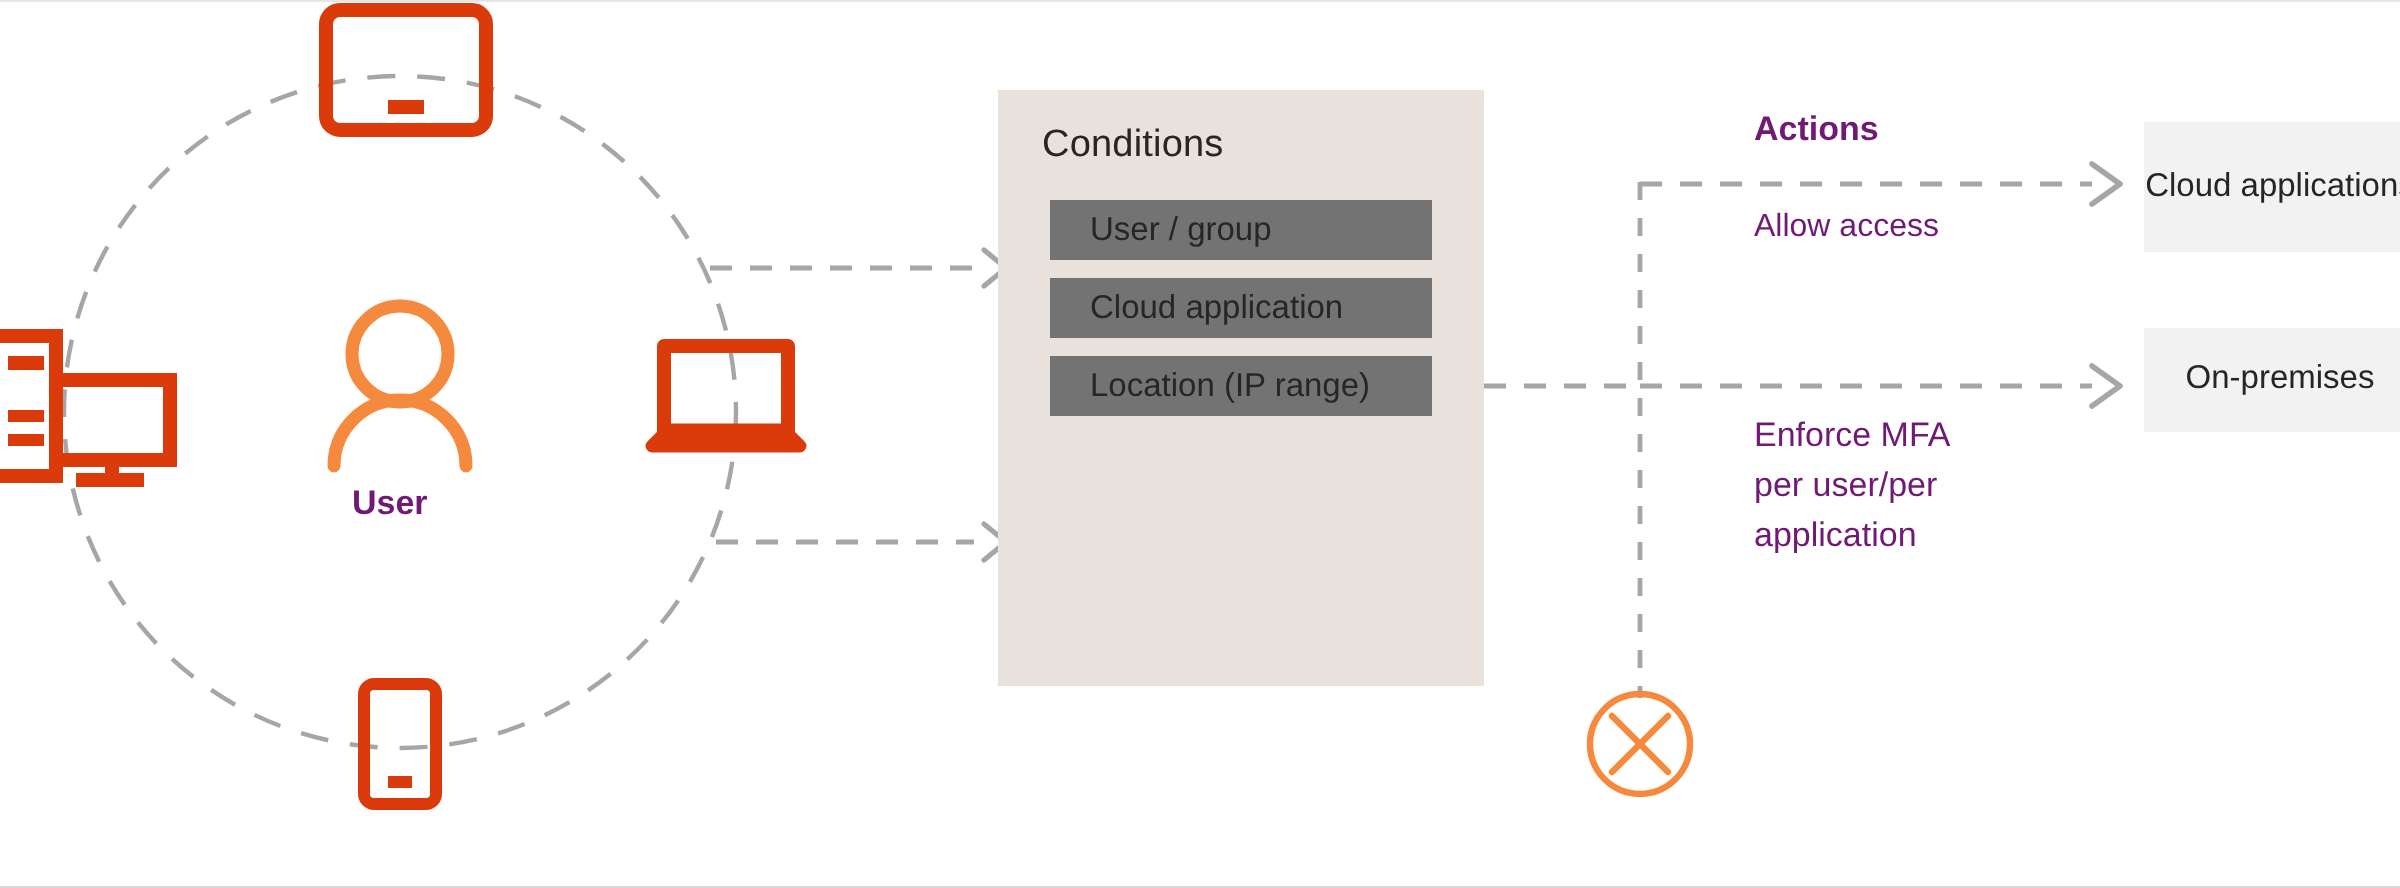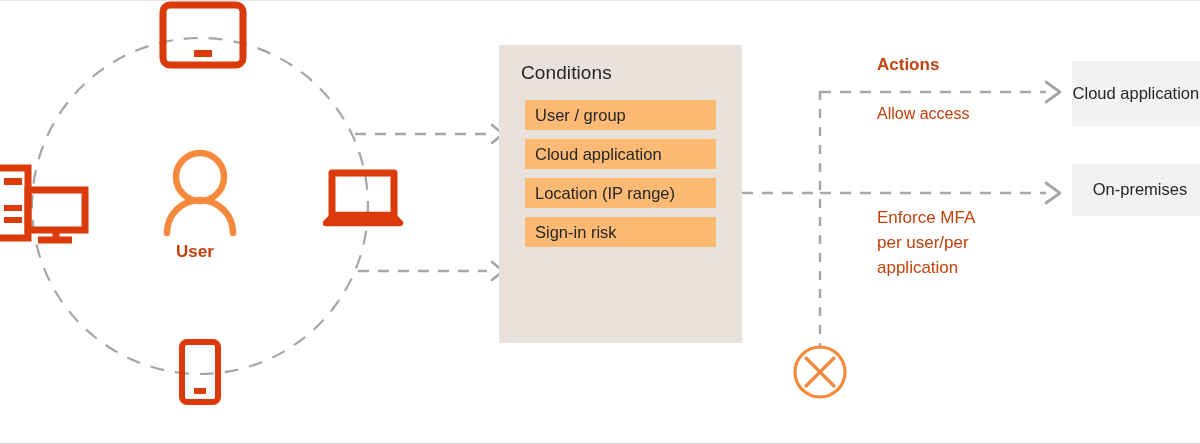--- a/index.html
+++ b/index.html
@@ -50,26 +50,26 @@
     color: #262626;
     letter-spacing: 0.1px;
   }
   .conditions-list {
     position: absolute;
     left: 26px;
     top: 55px;
     width: 191px;
   }
   .condition-row {
-    background: #fdba74;
+    background: #737373;
     height: 30px;
     margin-bottom: 9px;
     display: flex;
     align-items: center;
-    padding-left: 10px;
+    padding-left: 20px;
     box-sizing: border-box;
     font-size: 16.5px;
     color: #262626;
     white-space: nowrap;
   }
   .condition-row:last-child { margin-bottom: 0; }
 
   
   .dest-box {
     position: absolute;
@@ -92,21 +92,21 @@
   #dest-onprem {
     left: 1072px;
     top: 163px;
     width: 136px;
     height: 52px;
   }
 
   
   .label {
     position: absolute;
-    color: #c2410c;
+    color: #701a75;
     white-space: pre;
   }
   #actions-heading {
     left: 877px;
     top: 54px;
     font-size: 17px;
     font-weight: bold;
   }
   #allow-access-label {
     left: 877px;
@@ -210,21 +210,20 @@
   </svg>
 
   <div class="label" id="user-label">User</div>
 
   <div class="conditions-panel">
     <div class="conditions-title">Conditions</div>
     <div class="conditions-list">
       <div class="condition-row">User / group</div>
       <div class="condition-row">Cloud application</div>
       <div class="condition-row">Location (IP range)</div>
-      <div class="condition-row">Sign-in risk</div>
     </div>
   </div>
 
   <div class="label" id="actions-heading">Actions</div>
 
   <div class="label" id="allow-access-label">Allow access</div>
 
   <div class="label" id="enforce-mfa-label">Enforce MFA
 per user/per
 application</div>

